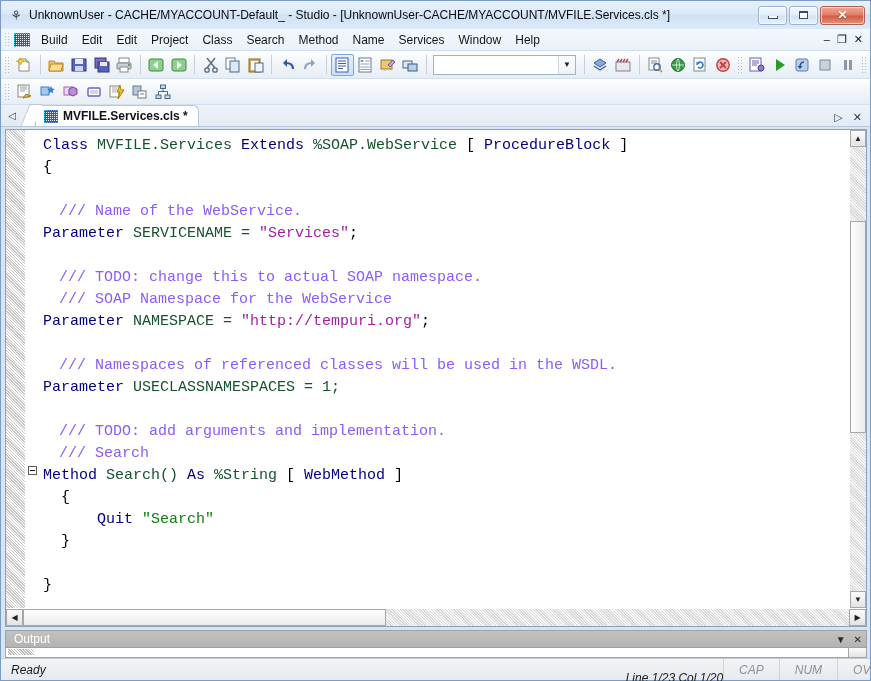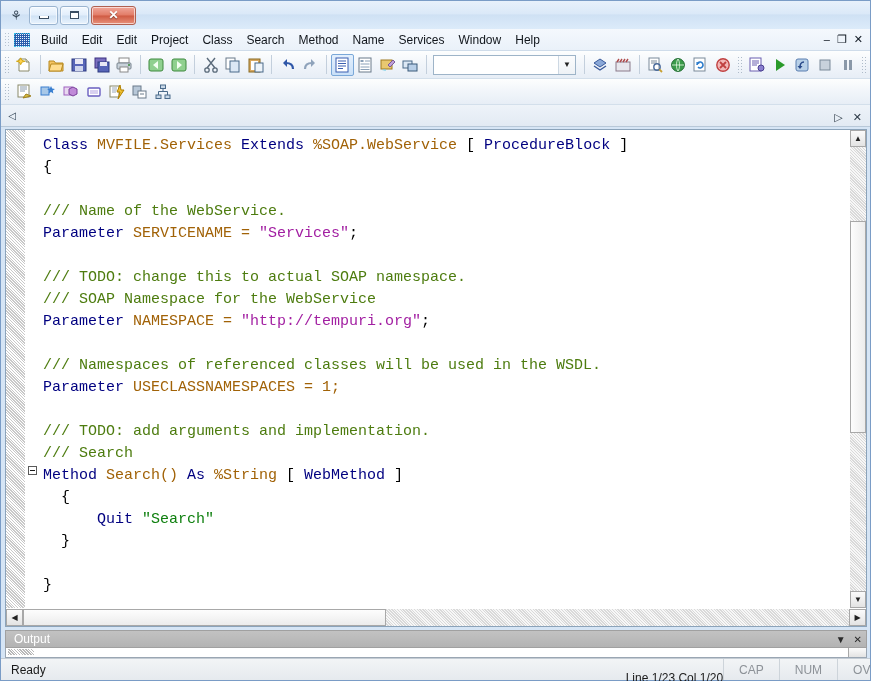--- a/index.html
+++ b/index.html
@@ -225,25 +225,25 @@
     flex: 1 1 auto;
     font-family: "Liberation Mono", "DejaVu Sans Mono", monospace;
     font-size: 15px;
     line-height: 22px;
     white-space: pre;
     padding: 5px 0 0 3px;
     overflow: hidden;
     color: #000;
   }
   .code .kw { color: #000080; }
-  .code .cmt { color: #4d7c0f; }
+  .code .cmt { color: #8b5cf6; margin-left: 16px; }
   .code .str { color: #a21fa2; }
   .code .strg { color: #108010; }
   .code .pln { color: #000; }
-  .code .id  { color: #a16207; }
+  .code .id  { color: #14532d; }
 
   
   .vsb {
     width: 17px; flex: 0 0 17px;
     background-image: repeating-linear-gradient(45deg,#d9d9d9 0 1px, #f7f7f7 1px 2px);
     background-color:#efefef;
     border-left: 1px solid #fff;
     display: flex; flex-direction: column;
   }
   .sb-btn {
@@ -320,38 +320,40 @@
   }
 
   
   .statusbar {
     height: 22px; flex: 0 0 22px;
     background: linear-gradient(to bottom,#f2f4f6,#e6eaee);
     border-top: 1px solid #c4ccd4;
     display: flex; align-items: center;
     font-size: 12px; color: #1a1a1a;
     padding-left: 10px;
+    font-style: italic;
   }
   .sb-status { flex: 0 0 auto; }
   .sb-pos { margin-left: 580px; white-space: nowrap; margin-top: 16px; }
   .sb-flags { margin-left: auto; display: flex; height: 100%; align-items: stretch; }
   .sb-flag {
     display:flex; align-items:center; justify-content:center;
     padding: 0 15px;
     color: #8d9298;
     border-left: 1px solid #cdd4da;
   }
 </style>
 </head>
 <body>
 
 <div id="app">
 
   <div class="titlebar">
     <div class="title-icon">⚘</div>
+    <div class="title-text">UnknownUser - CACHE/MYACCOUNT-Default_ - Studio - [UnknownUser-CACHE/MYACCOUNT/MVFILE.Services.cls *]</div>
     <div class="wincontrols">
       <div class="wbtn">
           <i class="minglyph"></i>
         </div>
       <div class="wbtn">
           <i class="maxglyph"></i>
         </div>
       <div class="wbtn close">✕</div>
     </div>
   </div>
@@ -617,20 +619,24 @@
           <rect x="5.5" y="1" width="5" height="3.5" fill="#c8d8e8" stroke="#4a6a8a"></rect>
           <rect x="1" y="11" width="5" height="3.5" fill="#c8d8e8" stroke="#4a6a8a"></rect>
           <rect x="10" y="11" width="5" height="3.5" fill="#c8d8e8" stroke="#4a6a8a"></rect>
           <path d="M8 4.5v3M3.5 11V7.5h9V11" fill="none" stroke="#4a6a8a"></path>
         </svg>
       </div>
   </div>
 
   <div class="tabstrip">
     <div class="tab-nav">◁</div>
+    <div class="tab">
+      <span class="tab-icon"></span>
+      <span>MVFILE.Services.cls *</span>
+    </div>
     <div class="tabstrip-right">
       <span>▷</span>
       <span>✕</span>
     </div>
   </div>
 
   <div class="editor-wrap">
     <div class="editor">
       <div class="editor-body">
         <div class="gutter"></div>

